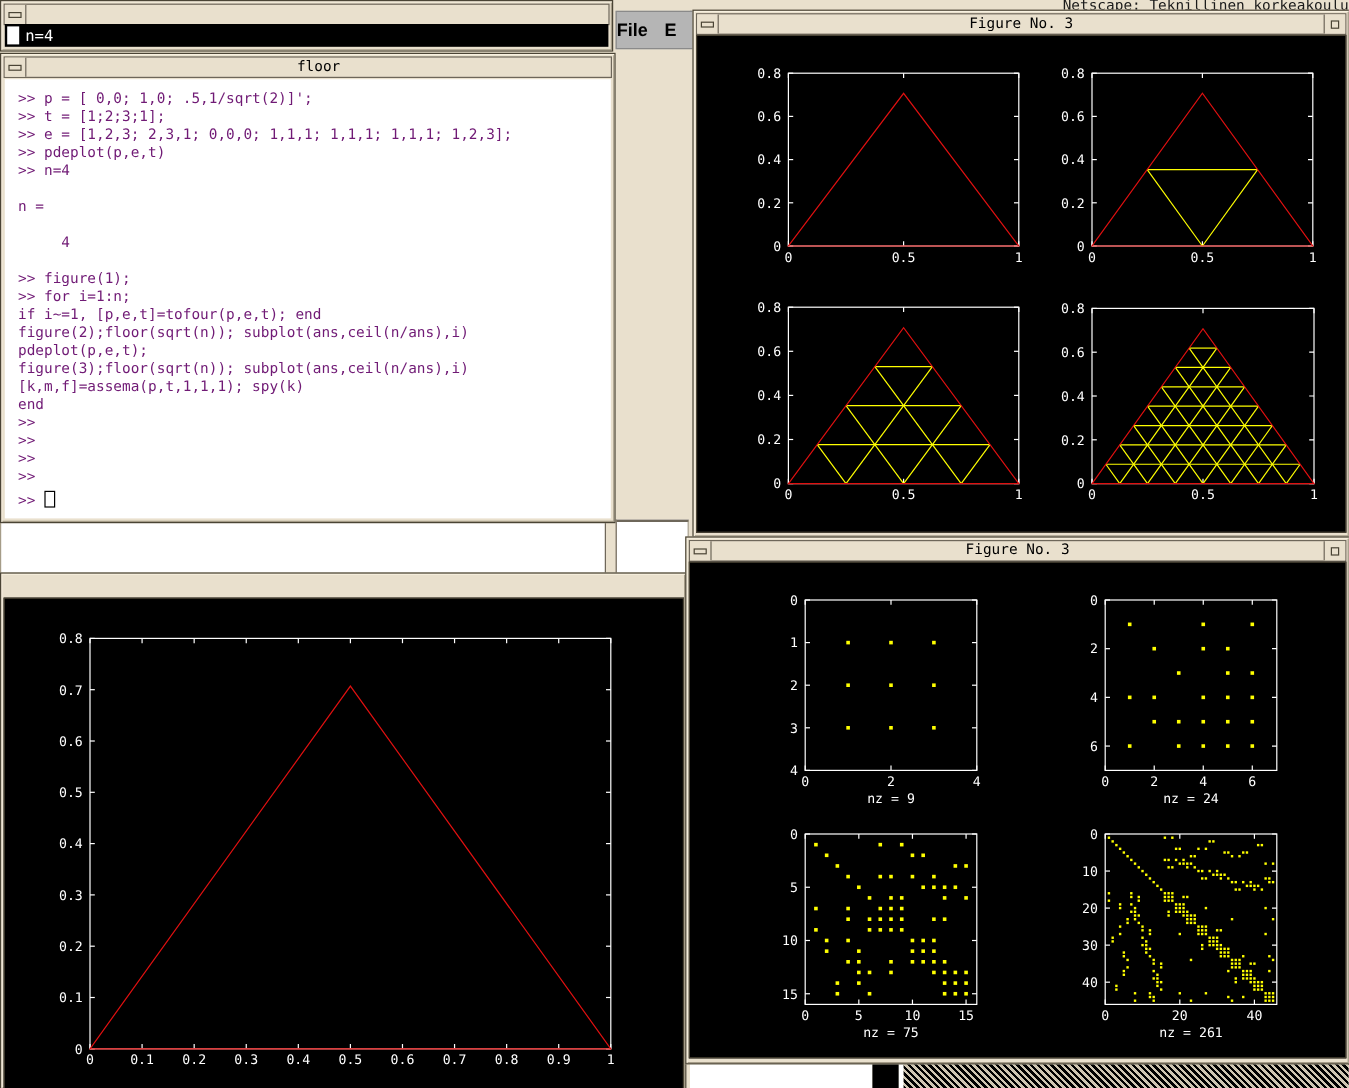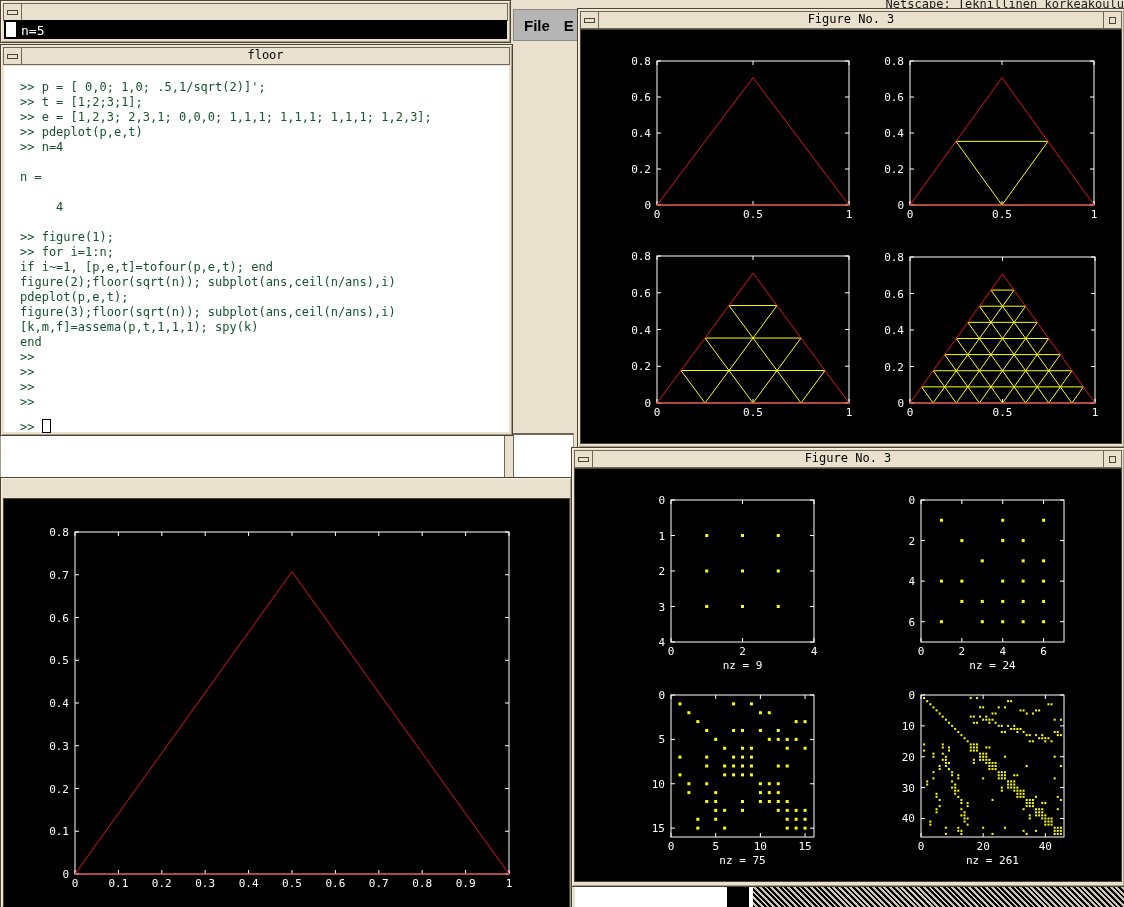--- a/index.html
+++ b/index.html
@@ -14,28 +14,28 @@
   .tbtn.left{border-right:1px solid #6e675a;}
   .tbtn.right{border-left:1px solid #6e675a;}
   .dash{width:9px;height:3px;border:1px solid #4a4435;background:#e9e0cd;}
   .sqi{width:5px;height:5px;border:1px solid #4a4435;}
   .sqi.big{width:9px;height:9px;}
   .title{flex:1;text-align:center;line-height:15px;color:#000;}
   .canvas{position:absolute;background:#000;border:1px solid #4a4435;}
   .plot{position:absolute;}
   .plot svg{overflow:visible;display:block;}
   .tick{font:11px "DejaVu Sans Mono",monospace;}
-  .term{font:12px/15px "DejaVu Sans Mono",monospace;color:#14532d;
-        white-space:pre;padding:5px 0 0 7px;margin:9px;}
+  .term{font:12px/15px "DejaVu Sans Mono",monospace;color:#701a75;
+        white-space:pre;padding:5px 0 0 7px;margin:4px;}
   .cur{display:inline-block;width:7px;height:12px;border:1px solid #000;vertical-align:-2px;}
   .xtermbar{position:absolute;left:3px;top:19px;right:3px;bottom:3px;background:#000;}
   .xsb{position:absolute;left:2px;top:2px;bottom:2px;width:10px;background:#fff;}
   .xtext{position:absolute;left:17px;top:3px;color:#fff;font:13px "DejaVu Sans Mono",monospace;}
   .menubar{position:absolute;background:#b5b5b5;border:1px solid #8a8a8a;
-           display:flex;gap:14px;align-items:center;padding-left:10px;
+           display:flex;gap:14px;align-items:center;
            font:600 15px "Liberation Sans",sans-serif;color:#000;}
   .nstitle{position:absolute;overflow:hidden;background:#e9e0cd;border-bottom:1px solid #8a8274;
            text-align:right;color:#1a1a1a;font:12px "DejaVu Sans Mono",monospace;}
   .nstitle div{margin-top:-3px;}
   .whitepanel{position:absolute;background:#fff;border:1px solid #a59c88;border-top:2px solid #6e675a;}
   .vdivider{position:absolute;background:#e9e0cd;border-left:1px solid #6e675a;border-right:1px solid #6e675a;}
   .blackpatch{position:absolute;background:#000;}
   .dither{position:absolute;background:repeating-linear-gradient(45deg,#000 0 2px,#cfc6b2 2px 4px);}
 </style>
 </head>
@@ -55,21 +55,21 @@
   <div class="vdivider" style="left:504px;top:433px;width:8px;height:45px;z-index:2;"></div>
 
   <div class="xwin" style="left:0;top:0;width:509px;height:41px;z-index:3;">
     <div class="tbar">
       <span class="tbtn left">
           <span class="dash"></span>
         </span>
     </div>
     <div class="xtermbar">
       <div class="xsb"></div>
-      <div class="xtext">n=5</div>
+      <div class="xtext">n=4</div>
     </div>
   </div>
 
   <div class="xwin" style="left:0;top:44px;width:511px;height:390px;z-index:4;">
     <div class="tbar">
       <span class="tbtn left">
           <span class="dash"></span>
         </span>
       <span class="title">floor</span>
     </div>

